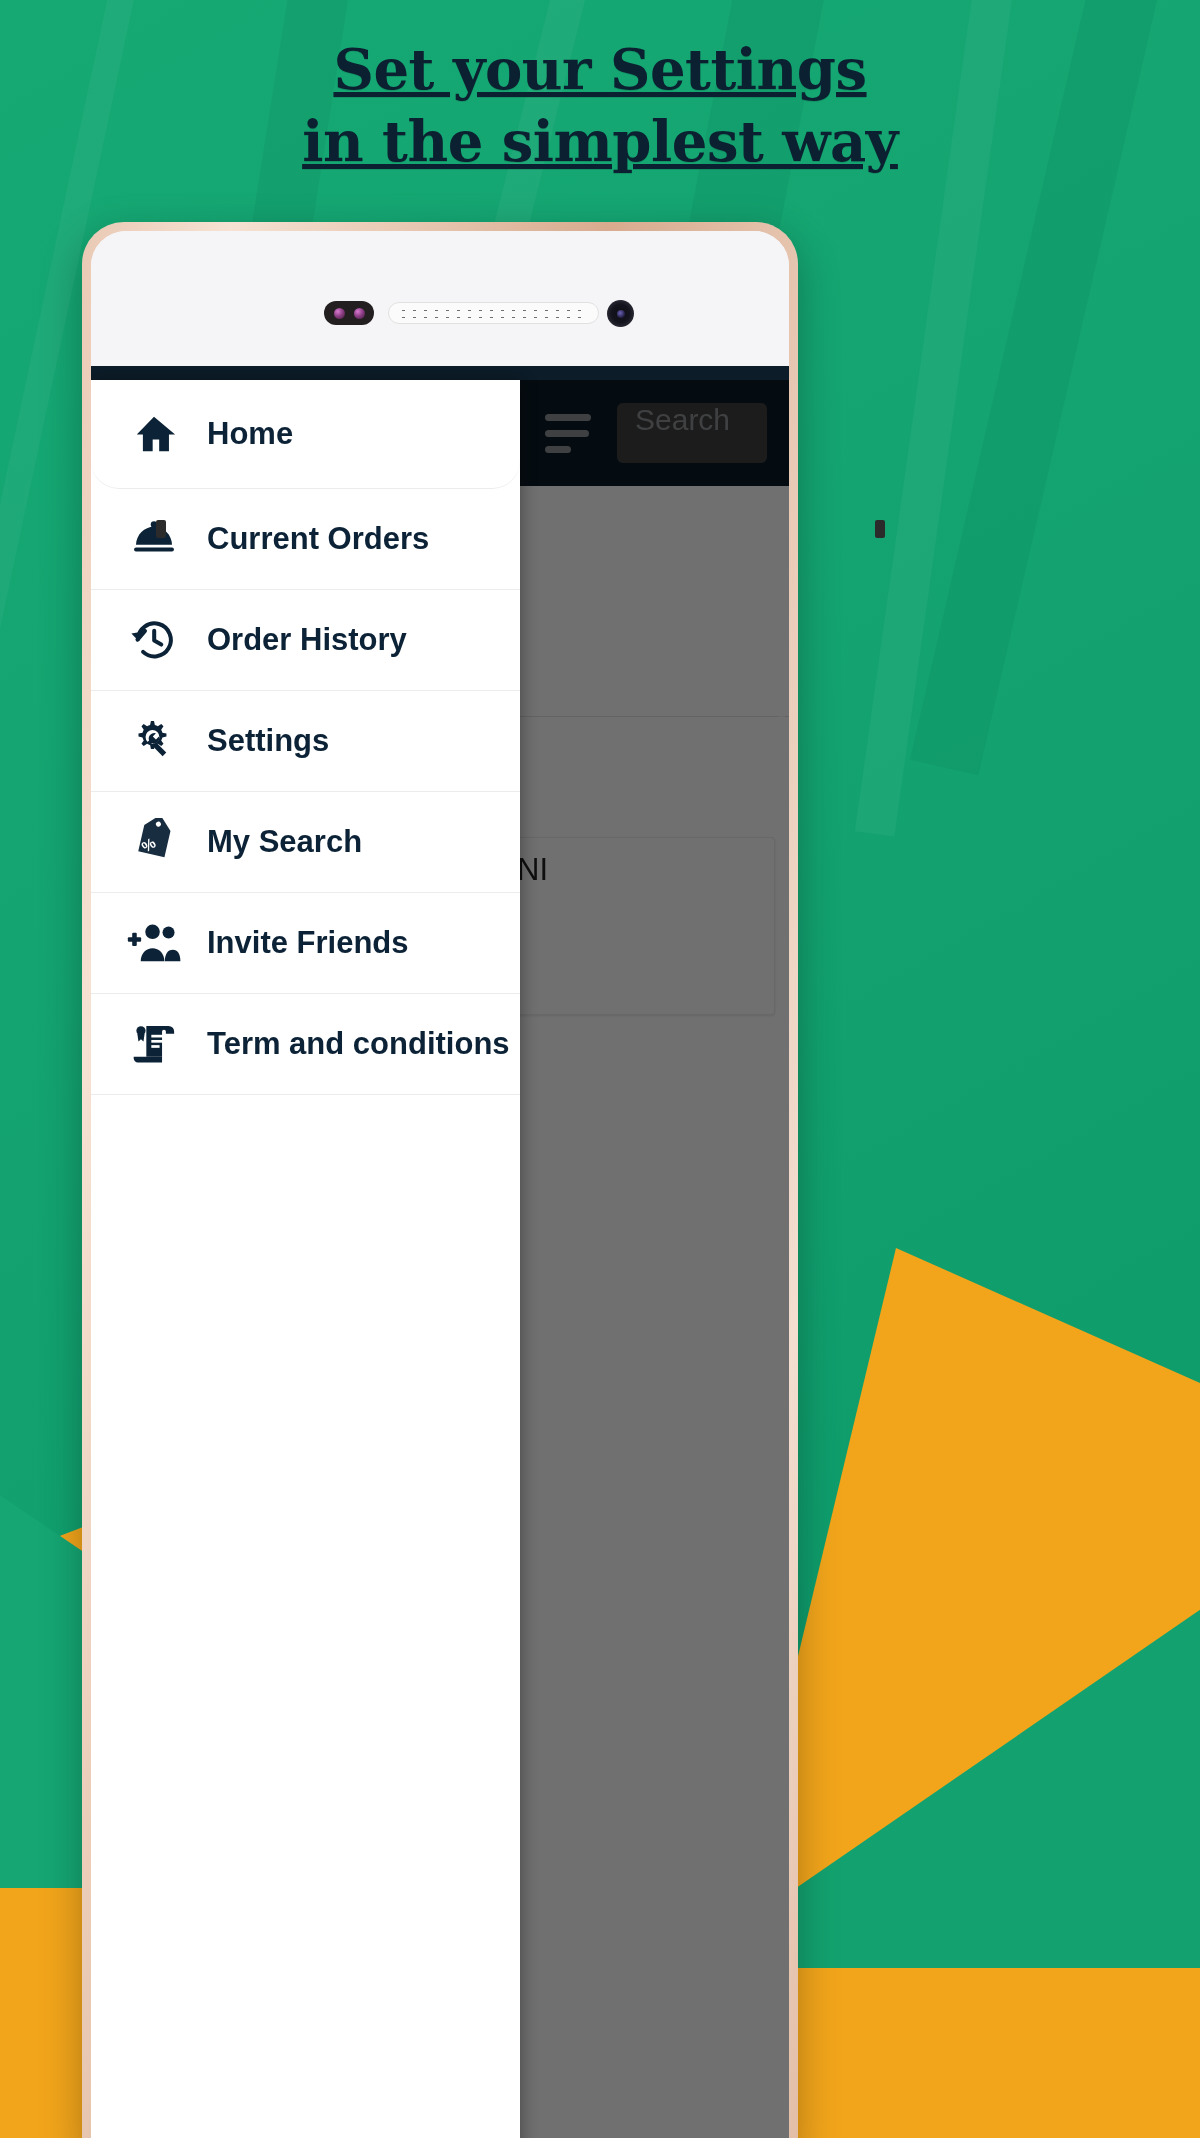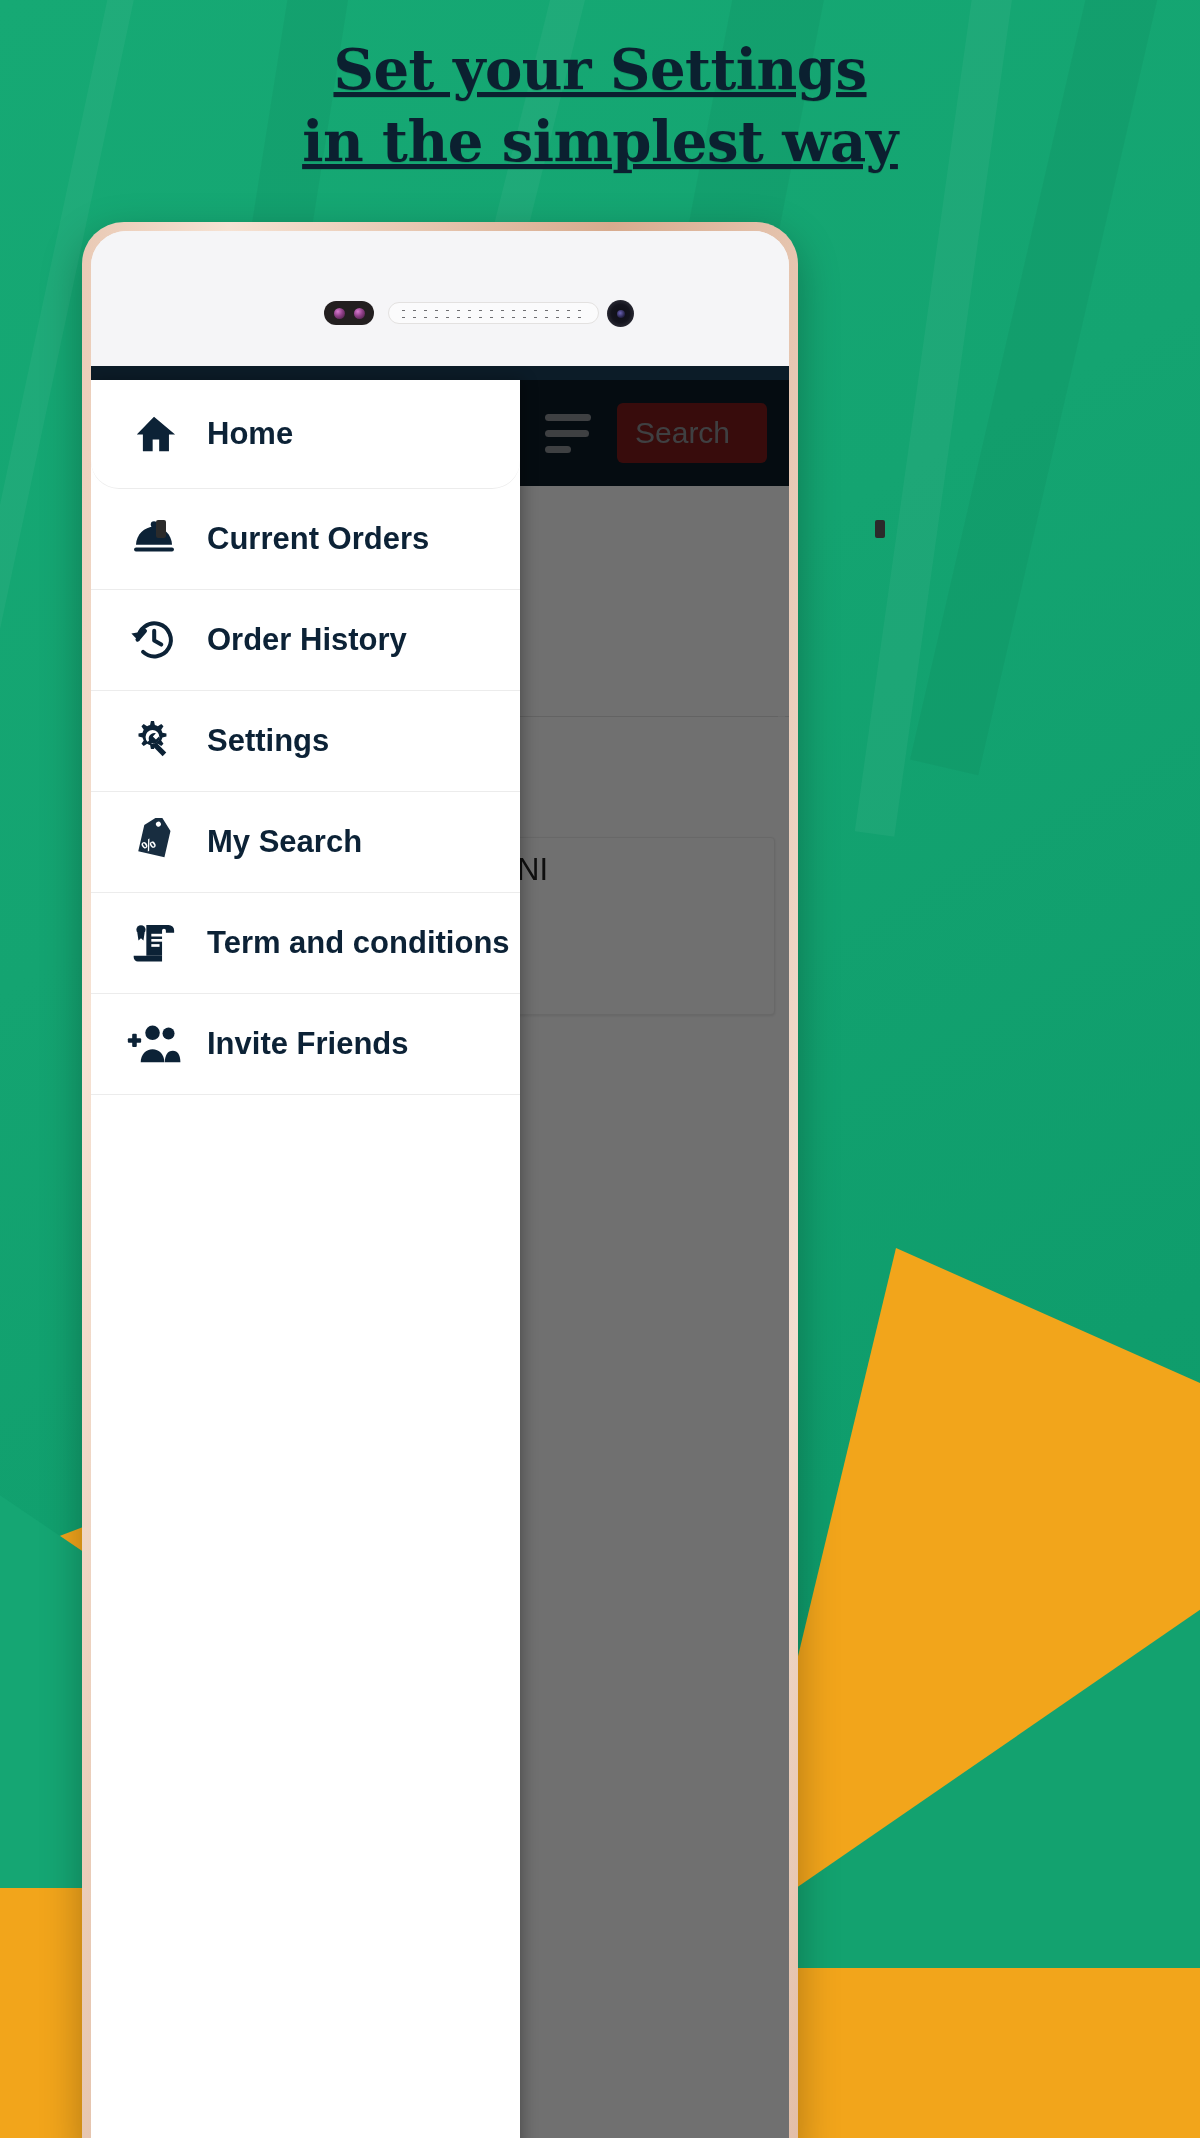--- a/index.html
+++ b/index.html
@@ -155,22 +155,22 @@
     height: 106px; background: #0c1c28;
     display: flex; align-items: center; padding: 0 22px;
   }
   .hamburger { width: 46px; display: flex; flex-direction: column; gap: 9px; margin-left: 432px; }
   .hamburger span { height: 7px; border-radius: 4px; background: #8d9196; display: block; }
   .hamburger span:nth-child(1) { width: 46px; }
   .hamburger span:nth-child(2) { width: 44px; }
   .hamburger span:nth-child(3) { width: 26px; }
   .searchbox {
     margin-left: 26px; flex: 1; height: 60px;
-    background: #7f1d1d; border-radius: 6px;
-    display: flex; align-items: center; padding: 0 18px;
+    background: #404040; border-radius: 6px;
+    display: flex; align-items: flex-start; padding: 0 18px;
   }
   .searchbox span { color: #8f9296; font-size: 30px; }
 
   .app-content { position: relative; height: 1666px; background: #fff; }
   .cat-row { padding: 26px 0 0 0; text-align: center; }
   .cat-circle {
     width: 128px; height: 128px; border-radius: 50%;
     background: #0c1c28; margin: 0 auto;
     display: flex; align-items: center; justify-content: center;
   }
@@ -413,46 +413,46 @@
                     <circle cx="18.6" cy="5.6" r="1.25" fill="#fff"></circle>
                     <text x="9.0" y="14.4" font-size="7.4" font-family="Liberation Sans, sans-serif" font-weight="700" fill="#fff" text-anchor="middle">%</text>
                   </g>
                 </svg>
               </span>
               <span class="menu-label">My Search</span>
             </div>
 
             <div class="menu-item">
               <span class="menu-icon">
+                <svg width="54" height="44" viewBox="0 0 26 20" fill="currentColor">
+                  <rect x="0.4" y="7.2" width="6.4" height="2.2" rx="0.5"></rect>
+                  <rect x="2.5" y="5.1" width="2.2" height="6.4" rx="0.5"></rect>
+                  <circle cx="12.3" cy="4.6" r="3.5"></circle>
+                  <circle cx="20.0" cy="4.9" r="2.9"></circle>
+                  <path d="M6.6 18.8 c0 -3.8 2.6 -6.3 5.7 -6.3 c3.1 0 5.7 2.5 5.7 6.3 Z"></path>
+                  <path d="M18.2 18.8 c0 -3.3 1.3 -5.6 3.9 -5.6 c2.3 0 3.6 2.0 3.6 5.6 Z"></path>
+                </svg>
+              </span>
+              <span class="menu-label">Invite Friends</span>
+            </div>
+
+            <div class="menu-item">
+              <span class="menu-icon">
                 <svg width="52" height="46" viewBox="0 0 24 24" fill="currentColor">
                   <path d="M8.0 2.6 h11.6 a2.9 2.9 0 0 1 2.9 2.9 v1.1 h-4.3 V5.5 a1.0 1.0 0 0 0 -2.0 0 v13.2 H8.0 Z"></path>
                   <rect x="10.6" y="7.2" width="6.0" height="1.4" fill="#fff"></rect>
                   <rect x="10.6" y="9.9" width="6.0" height="1.4" fill="#fff"></rect>
                   <rect x="10.6" y="12.6" width="4.3" height="1.4" fill="#fff"></rect>
                   <circle cx="5.2" cy="5.1" r="2.4"></circle>
                   <path d="M3.3 6.7 h3.8 l-0.6 4.0 -1.3 -1.2 -1.3 1.2 Z"></path>
                   <path d="M1.4 18.7 h14.8 v2.9 H3.6 a2.2 2.2 0 0 1 -2.2 -2.2 Z"></path>
                 </svg>
               </span>
               <span class="menu-label">Term and conditions</span>
             </div>
 
-            <div class="menu-item">
-              <span class="menu-icon">
-                <svg width="54" height="44" viewBox="0 0 26 20" fill="currentColor">
-                  <rect x="0.4" y="7.2" width="6.4" height="2.2" rx="0.5"></rect>
-                  <rect x="2.5" y="5.1" width="2.2" height="6.4" rx="0.5"></rect>
-                  <circle cx="12.3" cy="4.6" r="3.5"></circle>
-                  <circle cx="20.0" cy="4.9" r="2.9"></circle>
-                  <path d="M6.6 18.8 c0 -3.8 2.6 -6.3 5.7 -6.3 c3.1 0 5.7 2.5 5.7 6.3 Z"></path>
-                  <path d="M18.2 18.8 c0 -3.3 1.3 -5.6 3.9 -5.6 c2.3 0 3.6 2.0 3.6 5.6 Z"></path>
-                </svg>
-              </span>
-              <span class="menu-label">Invite Friends</span>
-            </div>
-
           </div>
 
         </div>
       </div>
     </div>
   </div>
 </div>
 
 </body></html>

